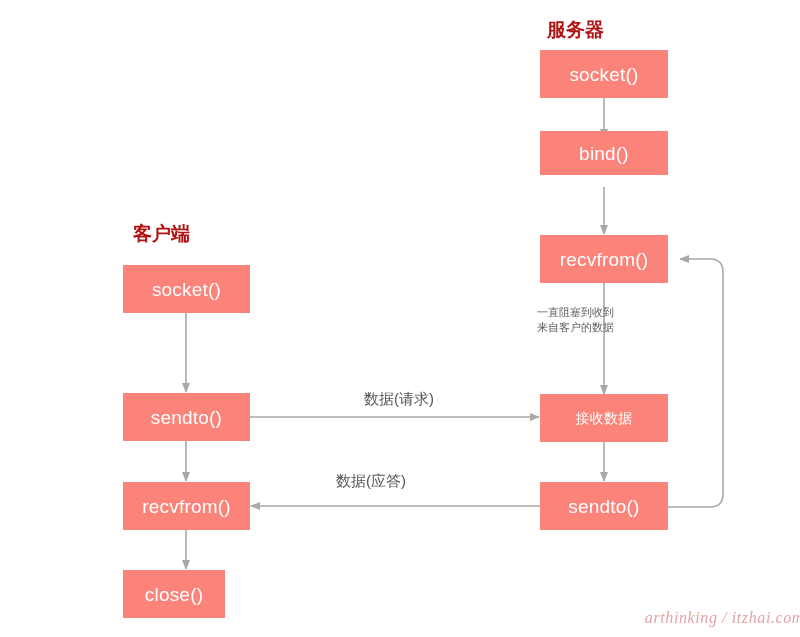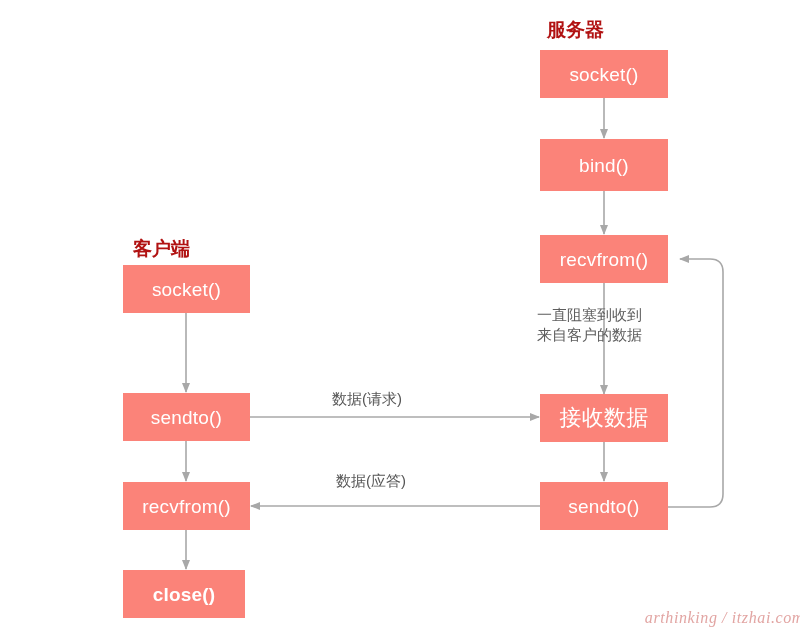--- a/index.html
+++ b/index.html
@@ -36,41 +36,41 @@
     color: #ffffff;
     display: flex;
     align-items: center;
     justify-content: center;
     font-size: 19px;
     line-height: 1;
     letter-spacing: 0.2px;
     white-space: nowrap;
   }
   .node-cn {
-    font-size: 22px;
+    font-size: 14px;
   }
   .lane-title {
     position: absolute;
     color: #b11212;
     font-size: 19px;
     font-weight: 700;
     line-height: 1;
     white-space: nowrap;
   }
   .edge-label {
     position: absolute;
     color: #565656;
     font-size: 15px;
     line-height: 1.05;
     white-space: nowrap;
   }
   .note {
     position: absolute;
     color: #5d5d5d;
-    font-size: 15px;
+    font-size: 11px;
     line-height: 1.35;
     white-space: pre-line;
     text-align: right;
   }
   .watermark {
     position: absolute;
     right: 16px;
     bottom: 10px;
     color: #e2a5a3;
     font-size: 16px;
@@ -102,33 +102,33 @@
     <line x1="166" y1="313" x2="166" y2="392" stroke="#a8a8a8" stroke-width="1.6" marker-end="url(#arrow)"></line>
     <line x1="166" y1="441" x2="166" y2="481" stroke="#a8a8a8" stroke-width="1.6" marker-end="url(#arrow)"></line>
     <line x1="166" y1="530" x2="166" y2="569" stroke="#a8a8a8" stroke-width="1.6" marker-end="url(#arrow)"></line>
 
     <line x1="230" y1="417" x2="519" y2="417" stroke="#a8a8a8" stroke-width="1.6" marker-end="url(#arrow)"></line>
 
     <line x1="520" y1="506" x2="231" y2="506" stroke="#a8a8a8" stroke-width="1.6" marker-end="url(#arrow)"></line>
   </svg>
 
   <div class="lane-title" style="left:527px; top:20px;">服务器</div>
-  <div class="lane-title" style="left:113px; top:239px;">客户端</div>
+  <div class="lane-title" style="left:113px; top:224px;">客户端</div>
 
   <div class="node" style="left:520px; top:50px; width:128px; height:48px;">socket()</div>
-  <div class="node" style="left:520px; top:139px; width:128px; height:52px;">bind()</div>
+  <div class="node" style="left:520px; top:131px; width:128px; height:44px;">bind()</div>
   <div class="node" style="left:520px; top:235px; width:128px; height:48px;">recvfrom()</div>
   <div class="node node-cn" style="left:520px; top:394px; width:128px; height:48px;">接收数据</div>
   <div class="node" style="left:520px; top:482px; width:128px; height:48px;">sendto()</div>
 
   <div class="node" style="left:103px; top:265px; width:127px; height:48px;">socket()</div>
   <div class="node" style="left:103px; top:393px; width:127px; height:48px;">sendto()</div>
   <div class="node" style="left:103px; top:482px; width:127px; height:48px;">recvfrom()</div>
-  <div class="node" style="left:103px; top:570px; width:122px; height:48px;font-weight:bold;">close()</div>
+  <div class="node" style="left:103px; top:570px; width:102px; height:48px;">close()</div>
 
   <div class="note" style="left:517px; top:305px;">一直阻塞到收到
 来自客户的数据</div>
-  <div class="edge-label" style="left:312px; top:391px;text-align:center;">数据(请求)</div>
+  <div class="edge-label" style="left:344px; top:391px;text-align:center;">数据(请求)</div>
   <div class="edge-label" style="left:316px; top:473px;">数据(应答)</div>
 
   <div class="watermark">arthinking / itzhai.com</div>
 
 </div>
 
 </body></html>

